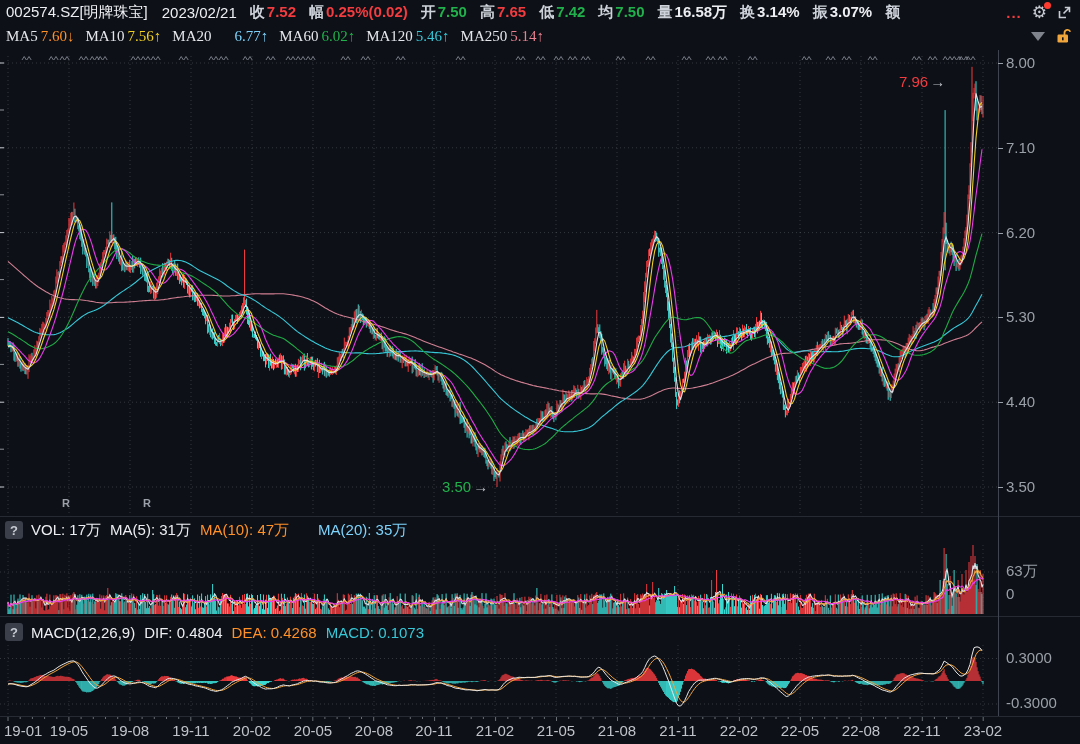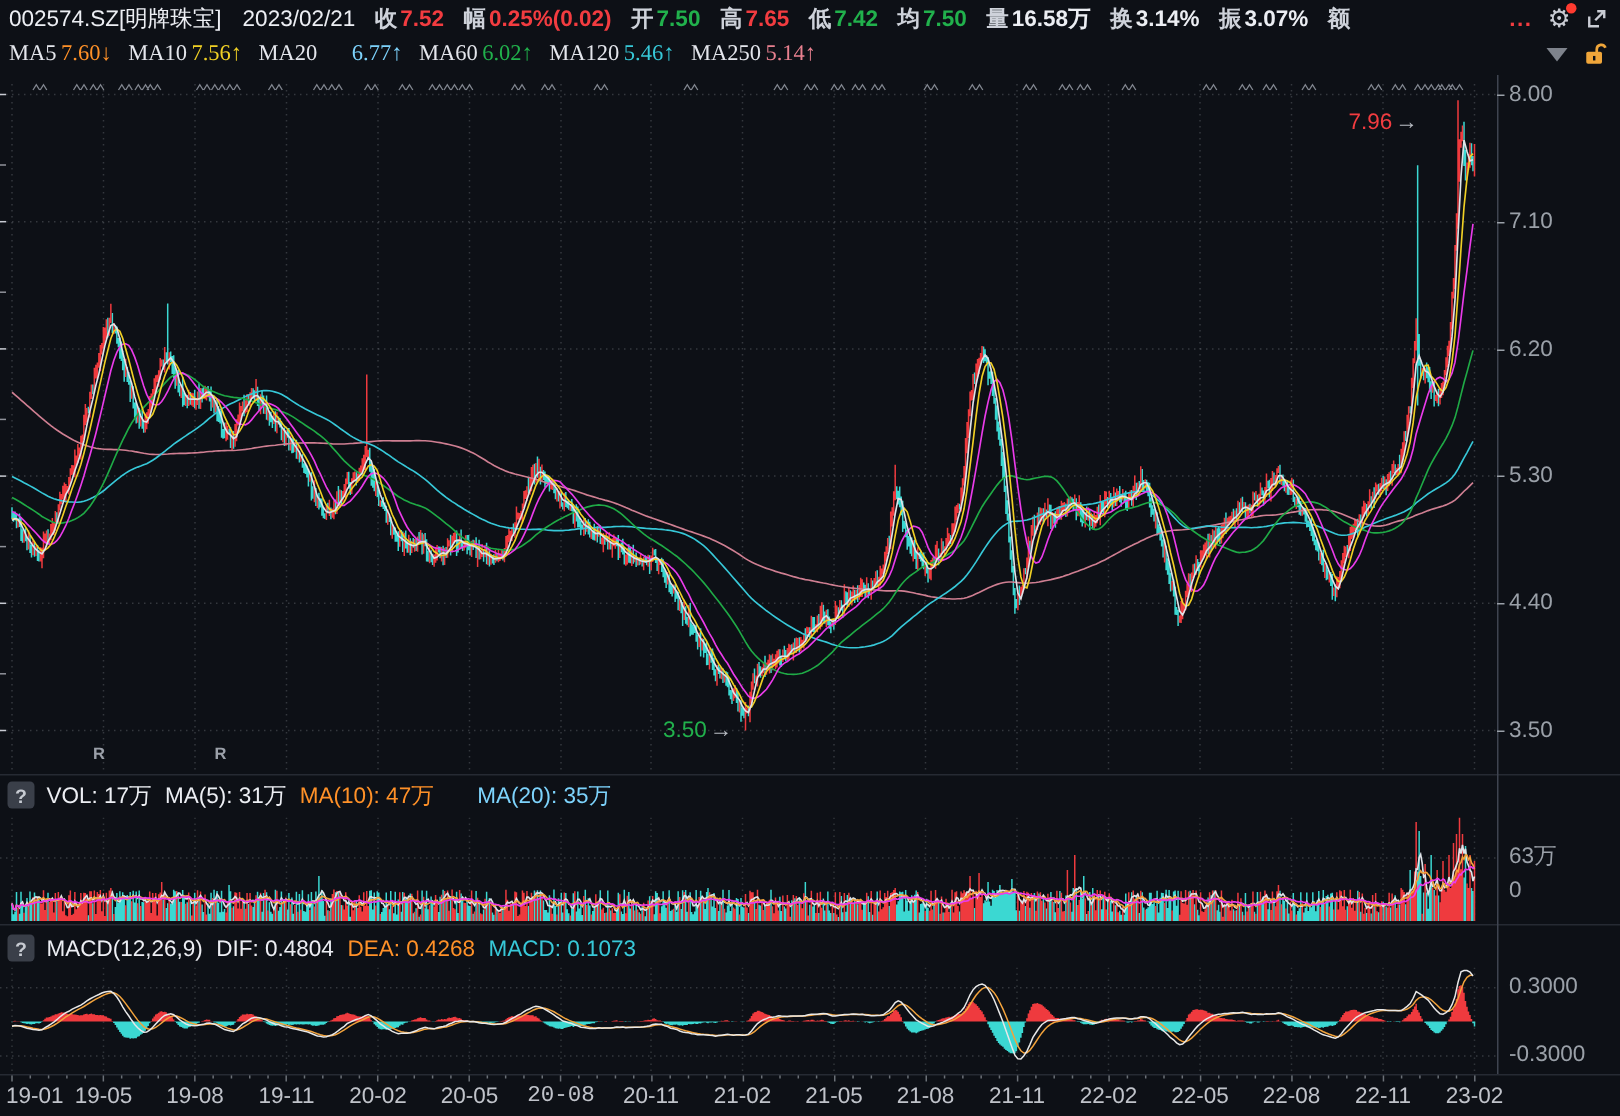--- a/index.html
+++ b/index.html
@@ -322,21 +322,21 @@
     <div class="axis-label" style="top: 563px;">63万</div>
     <div class="axis-label" style="top: 586px;">0</div>
     <div class="axis-label" style="top: 649.5px;">0.3000</div>
     <div class="axis-label" style="top: 695px;">-0.3000</div>
     <div class="time-label first" style="left: 4px;">19-01</div>
     <div class="time-label" style="left: 69px;">19-05</div>
     <div class="time-label" style="left: 130px;">19-08</div>
     <div class="time-label" style="left: 191px;">19-11</div>
     <div class="time-label" style="left: 252px;">20-02</div>
     <div class="time-label" style="left: 313px;">20-05</div>
-    <div class="time-label" style="left: 374px; font-family: Liberation Mono, monospace;">20-08</div>
+    <div class="time-label" style="left: 374px;">20-08</div>
     <div class="time-label" style="left: 434px;">20-11</div>
     <div class="time-label" style="left: 495px;">21-02</div>
     <div class="time-label" style="left: 556px;">21-05</div>
     <div class="time-label" style="left: 617px;">21-08</div>
     <div class="time-label" style="left: 678px;">21-11</div>
     <div class="time-label" style="left: 739px;">22-02</div>
     <div class="time-label" style="left: 800px;">22-05</div>
     <div class="time-label" style="left: 861px;">22-08</div>
     <div class="time-label" style="left: 922px;">22-11</div>
     <div class="time-label" style="left: 983px;">23-02</div>

